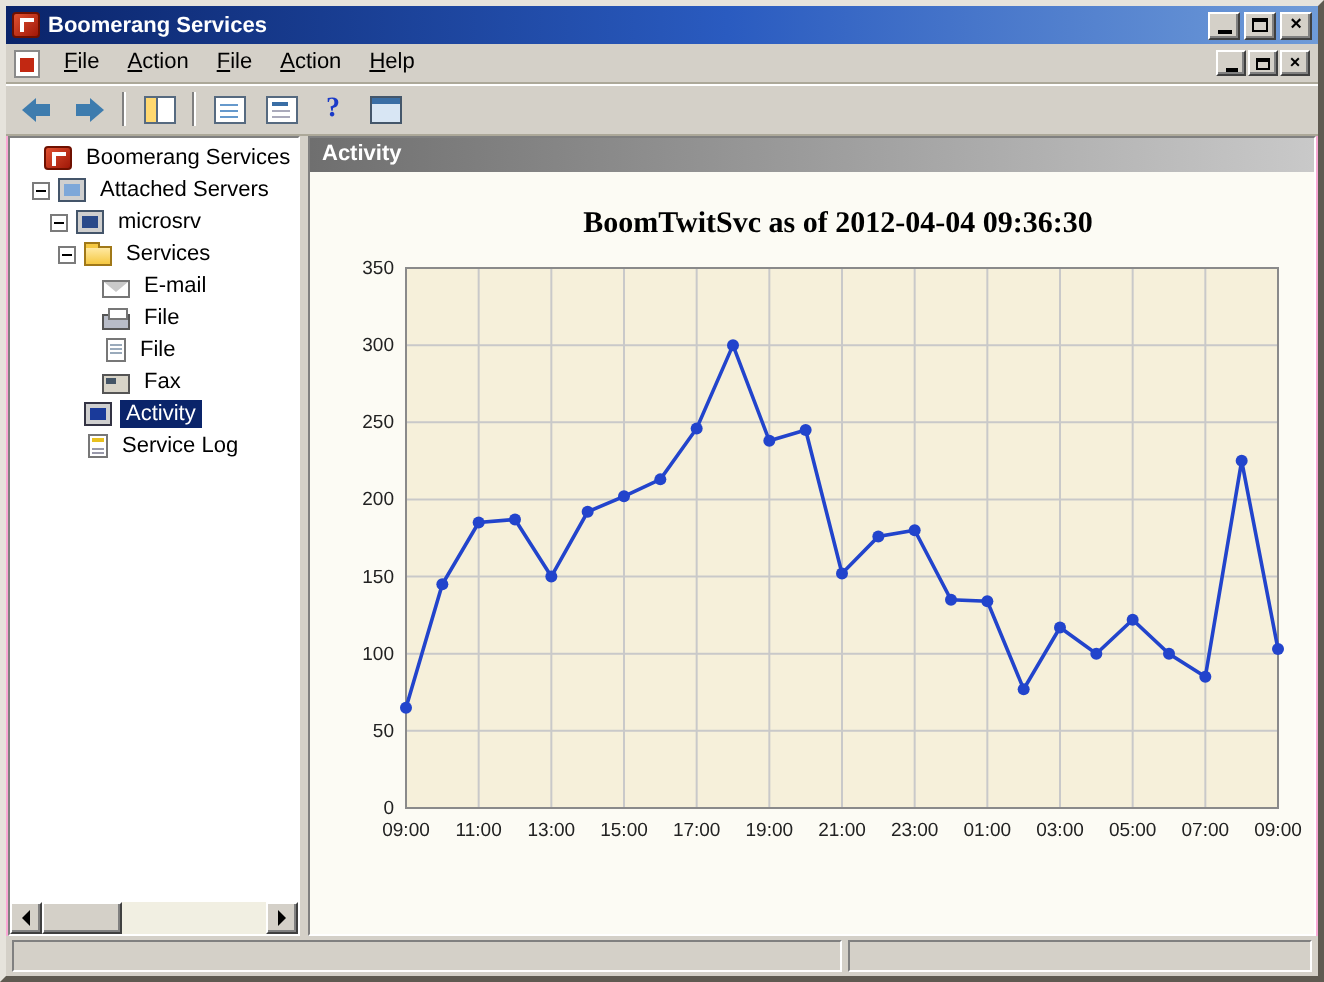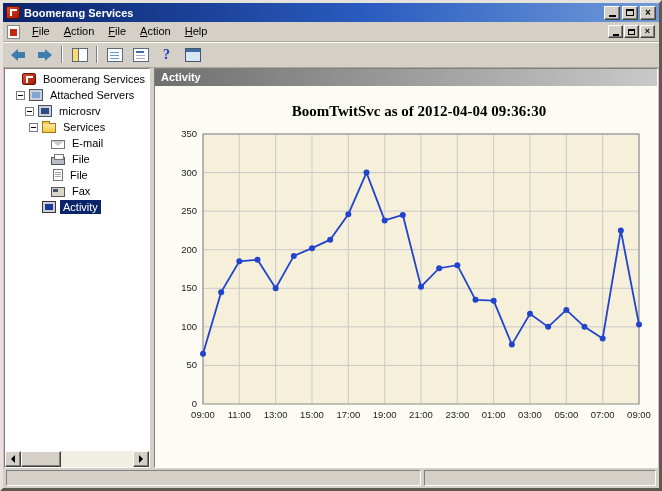--- a/index.html
+++ b/index.html
@@ -251,20 +251,25 @@
           <span class="tl">Fax</span>
         </div>
 
 
         <div class="trow lvl3 selected">
           <span class="expander blank"></span>
           <span class="ico ico-activity"></span>
           <span class="tl">Activity</span>
         </div>
 
+        <div class="trow lvl3">
+          <span class="expander blank"></span>
+          <span class="ico ico-log"></span>
+          <span class="tl">Service Log</span>
+        </div>
 
       </div>
 
       <div class="hscroll">
         <span class="sb-btn">
             <span class="tri-l"></span>
           </span>
         <span class="sb-track">
             <span class="sb-thumb"></span>
           </span>

